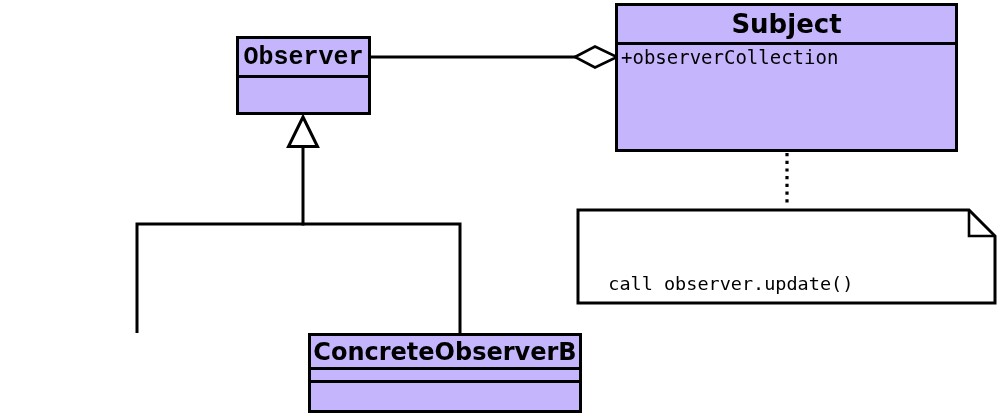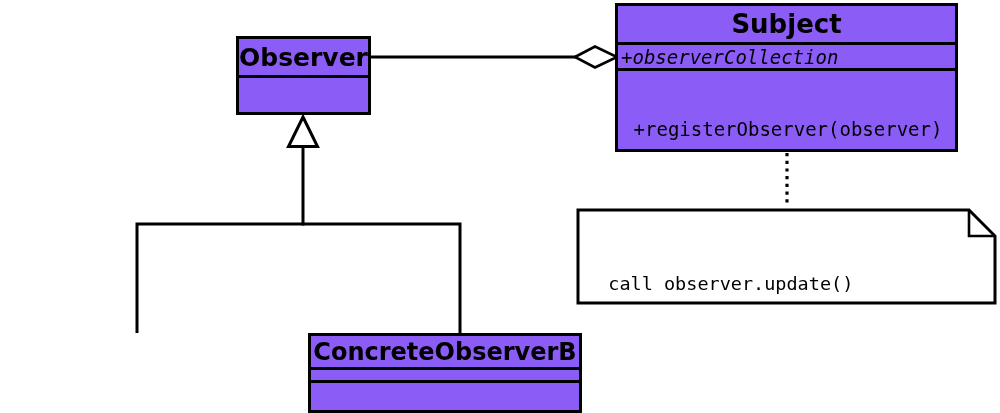--- a/index.html
+++ b/index.html
@@ -15,23 +15,22 @@
   #connector-layer {
     position: absolute;
     left: 0; top: 0;
     width: 1000px; height: 413px;
     z-index: 0;
   }
   .uml-class {
     position: absolute;
     box-sizing: border-box;
     border: 3px solid #000000;
-    background: #8b5cf6;
+    background: #c4b5fd;
     z-index: 2;
-    text-align: center;
   }
   .cls-title {
     box-sizing: border-box;
     display: flex;
     align-items: center;
     justify-content: center;
     font-family: "DejaVu Sans", sans-serif;
     font-weight: bold;
     font-size: 24px;
     letter-spacing: 0px;
@@ -42,21 +41,21 @@
     border-top: 3px solid #000000;
     overflow: hidden;
   }
   .mono {
     font-family: "DejaVu Sans Mono", monospace;
     font-size: 19px;
     white-space: pre;
   }
   .cls-attrs, .cls-methods { padding-left: 3px; }
   .method-line, .attr-line { line-height: 26px; }
-  .center-v { display: flex; align-items: center; font-style: italic; }
+  .center-v { display: flex; align-items: center; }
   #note-text {
     position: absolute;
     left: 586px;
     top: 229px;
     z-index: 2;
     font-size: 18.5px;
     line-height: 22px;
   }
 </style>
 </head>
@@ -73,33 +72,28 @@
     <line x1="303" y1="225.5" x2="303" y2="147" stroke="#000" stroke-width="3"></line>
     <polygon points="303,117 288.5,146.5 317.5,146.5" fill="#fff" stroke="#000" stroke-width="3"></polygon>
 
     <line x1="787" y1="153" x2="787" y2="207" stroke="#000" stroke-width="3.2" stroke-dasharray="3.2 4.5"></line>
 
     <polygon points="578,210 969,210 995,236 995,303 578,303" fill="#fff" stroke="#000" stroke-width="3"></polygon>
     <polyline points="969,210 969,236 995,236" fill="none" stroke="#000" stroke-width="2.6"></polyline>
   </svg>
 
   <div class="uml-class" style="left:236px; top:36px; width:135px; height:79px;">
-    <div class="cls-title" style="height:36px; font-size:25px;">Observer</div>
+    <div class="cls-title" style="height:36px; font-size:25px;font-family:Liberation Mono, monospace;">Observer</div>
     <div class="cls-sec cls-attrs" style="height:13px;"></div>
   </div>
 
   <div class="uml-class" style="left:615px; top:3px; width:343px; height:149px;">
     <div class="cls-title" style="height:36px; font-size:26px;">Subject</div>
     <div class="cls-sec cls-attrs mono center-v" style="height:26px;">
       <span>+observerCollection</span>
-    </div>
-    <div class="cls-sec cls-methods mono" style="height:81px; padding-top:1px;">
-      <div class="method-line">+registerObserver(observer)</div>
-      
-      
     </div>
   </div>
 
 
   <div class="uml-class" style="left:308px; top:333px; width:274px; height:80px;">
     <div class="cls-title" style="height:31px; font-size:24px;">ConcreteObserverB</div>
     <div class="cls-sec cls-attrs" style="height:13px;"></div>
     <div class="cls-sec cls-methods mono" style="height:30px; line-height:28px;">
       
     </div>

